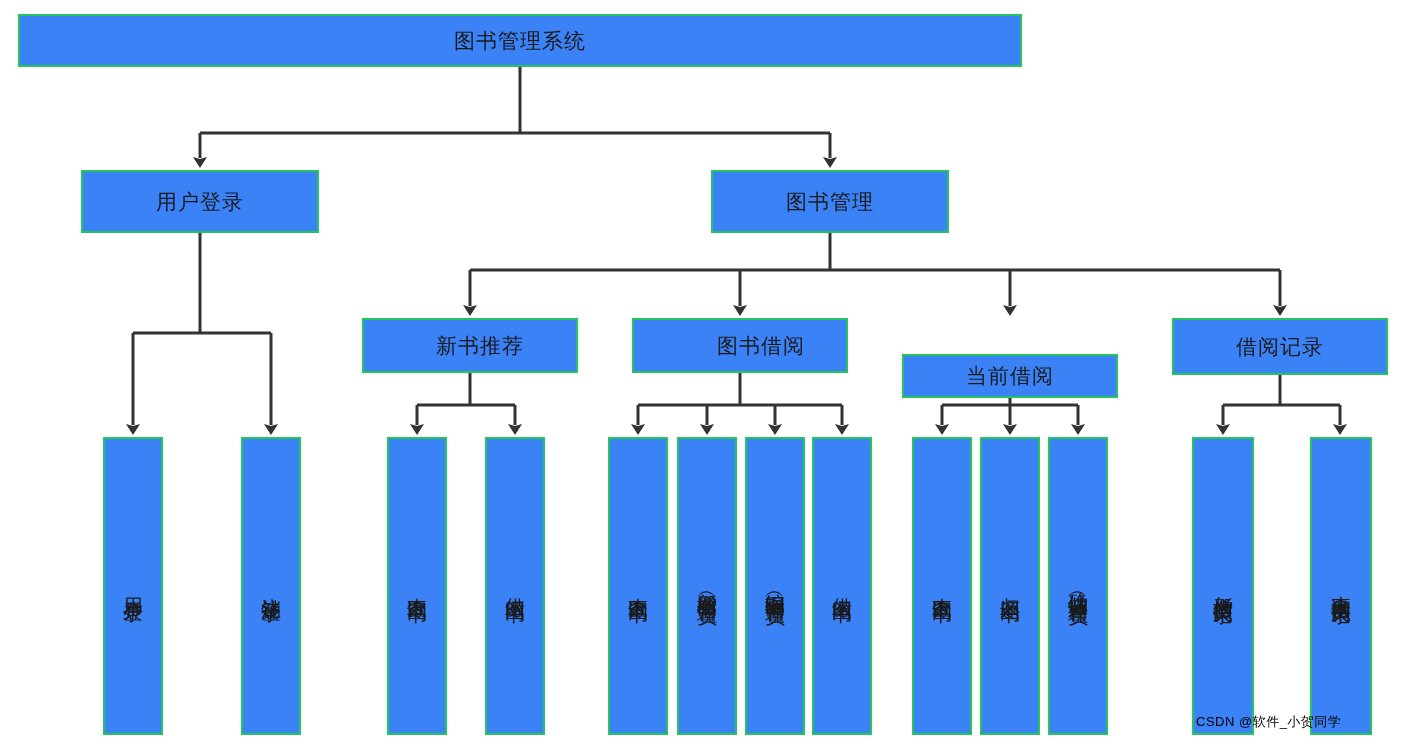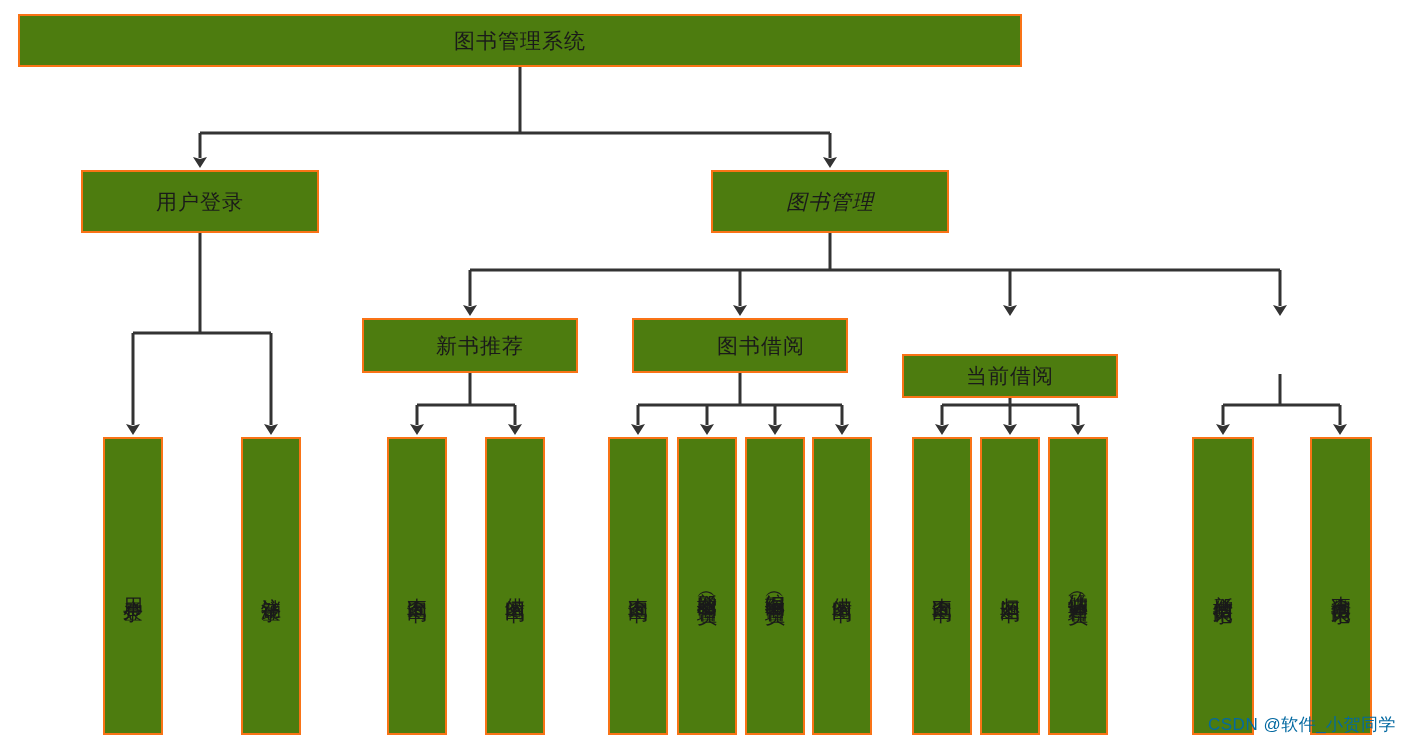--- a/index.html
+++ b/index.html
@@ -22,22 +22,22 @@
     position: absolute;
     left: 0;
     top: 0;
     width: 1405px;
     height: 747px;
     pointer-events: none;
   }
   .node {
     position: absolute;
     box-sizing: border-box;
-    border: 2px solid #f97316;
-    background: #4d7c0f;
+    border: 2px solid #22c55e;
+    background: #3b82f6;
     display: flex;
     align-items: center;
     justify-content: center;
     color: #1a1a1a;
   }
   .node.horizontal {
     font-size: 21px;
     letter-spacing: 1px;
     line-height: 1.2;
     text-align: center;
@@ -51,25 +51,24 @@
     padding: 6px 0;
     align-items: center;
     justify-content: center;
     text-align: center;
   }
   .node .label {
     display: block;
   }
   .watermark {
     position: absolute;
-    font-size: 17px;
-    color: #0369a1;
+    font-size: 13px;
+    color: #000000;
     white-space: nowrap;
     letter-spacing: 0.5px;
-    margin-left: 12px;
   }
 </style>
 </head>
 <body>
 
 <div id="canvas">
 
   <svg class="links" viewBox="0 0 1405 747">
     <defs>
       <marker id="arrow" markerWidth="12" markerHeight="14" refX="1" refY="7" orient="auto" markerUnits="userSpaceOnUse">
@@ -120,32 +119,35 @@
     </g>
   </svg>
 
   <div class="node horizontal" style="left:18px; top:14px; width:1004px; height:53px;">
     <span class="label">图书管理系统</span>
   </div>
 
   <div class="node horizontal" style="left:81px; top:170px; width:238px; height:63px;">
     <span class="label">用户登录</span>
   </div>
-  <div class="node horizontal" style="left:711px; top:170px; width:238px; height:63px;font-style:italic;">
+  <div class="node horizontal" style="left:711px; top:170px; width:238px; height:63px;">
     <span class="label">图书管理</span>
   </div>
 
   <div class="node horizontal" style="left:362px; top:318px; width:216px; height:55px;padding-left:20px;">
     <span class="label">新书推荐</span>
   </div>
   <div class="node horizontal" style="left:632px; top:318px; width:216px; height:55px;padding-left:42px;">
     <span class="label">图书借阅</span>
   </div>
   <div class="node horizontal" style="left:902px; top:318px; width:216px; height:44px;margin-top:36px;">
     <span class="label">当前借阅</span>
+  </div>
+  <div class="node horizontal" style="left:1172px; top:318px; width:216px; height:57px;">
+    <span class="label">借阅记录</span>
   </div>
 
   <div class="node vertical" style="left:103px; top:437px; width:60px; height:298px;">
     <span class="label">用户登录</span>
   </div>
   <div class="node vertical" style="left:241px; top:437px; width:60px; height:298px;">
     <span class="label">注销登录</span>
   </div>
 
   <div class="node vertical" style="left:387px; top:437px; width:60px; height:298px;">

